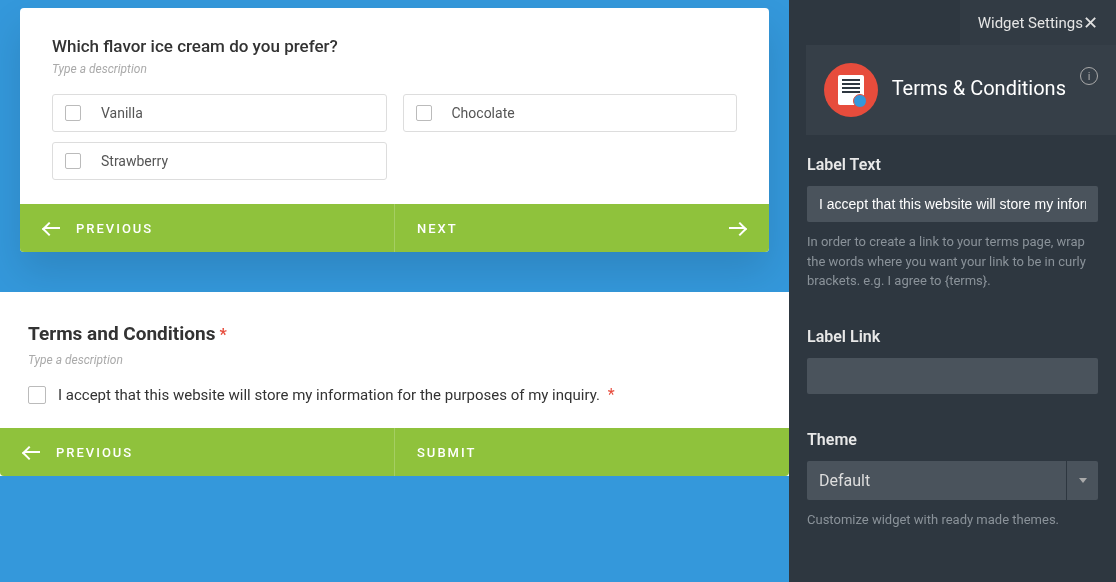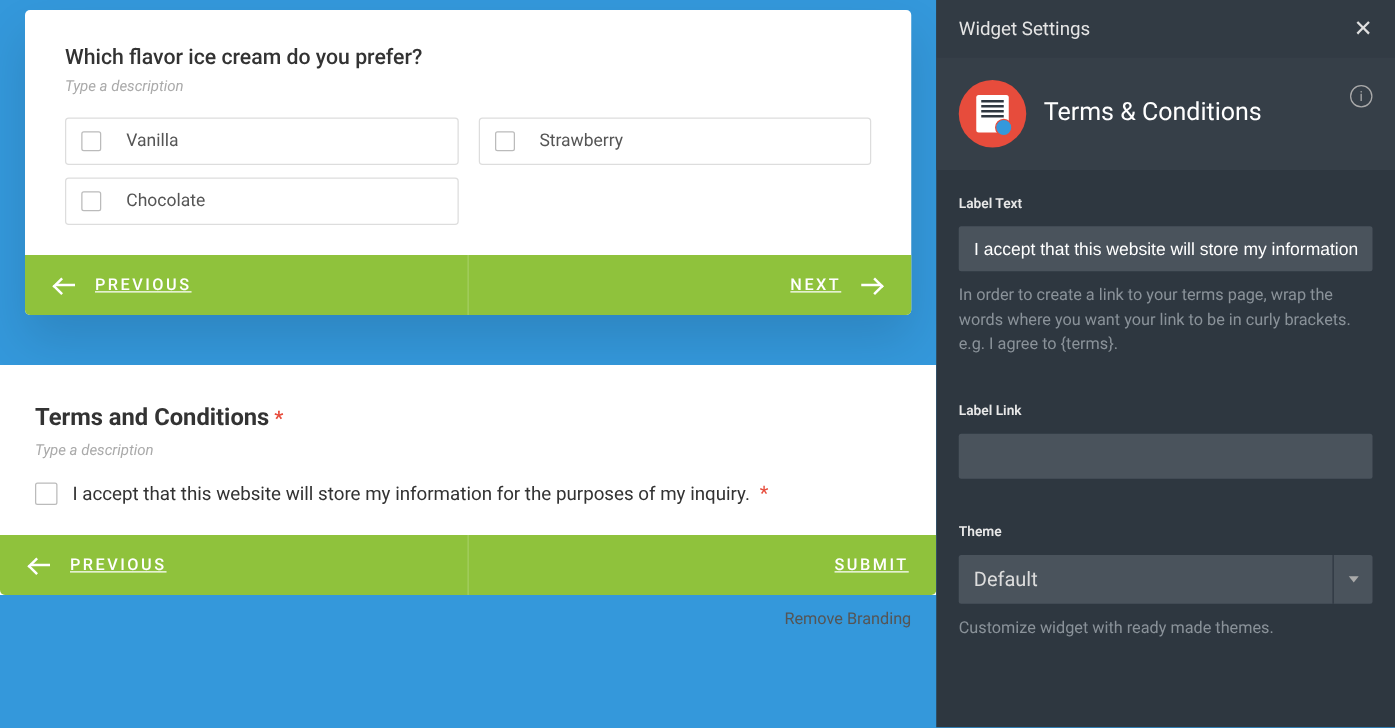--- a/index.html
+++ b/index.html
@@ -81,24 +81,23 @@
     .nav-btn {
       flex: 1;
       display: flex;
       align-items: center;
       color: #fff;
       font-size: 13px;
       font-weight: 500;
       letter-spacing: 2px;
       padding: 0 22px;
       cursor: pointer;
-      text-decoration: underline;
     }
     .nav-btn.prev { justify-content: flex-start; border-right: 1px solid rgba(255,255,255,0.2); }
-    .nav-btn.next { justify-content: flex-end; }
+    .nav-btn.next { justify-content: space-between; }
     .arrow {
       display: inline-block;
       position: relative;
       width: 20px;
       height: 10px;
     }
     .arrow::before {
       content: '';
       position: absolute;
       top: 4px;
@@ -131,26 +130,27 @@
     }
     .branding {
       text-align: right;
       padding: 12px 20px 0 0;
       color: #555;
       font-size: 13px;
     }
 
     
     .sidebar {
-      width: 367px;
+      width: 327px;
       background: #2e3740;
       color: #fff;
       display: flex;
       flex-direction: column;
       overflow: hidden;
+      align-items: flex-end;
     }
     .sb-header {
       display: flex;
       align-items: center;
       justify-content: space-between;
       padding: 12px 18px;
       background: #323b44;
     }
     .sb-title { font-size: 15px; font-weight: 400; color: #e5e5e5; }
     .close-x { font-size: 18px; color: #e0e0e0; cursor: pointer; }
@@ -233,21 +233,21 @@
       font-weight: 500;
       letter-spacing: 1px;
       color: #d0d0d0;
     }
     .sb-content {
       padding: 20px 18px 8px 18px;
       flex: 1;
       overflow-y: auto;
     }
     .field-label {
-      font-size: 11px;
+      font-size: 16px;
       font-weight: 600;
       color: #e8e8e8;
       margin-bottom: 12px;
     }
     .text-input {
       width: 100%;
       background: #4a535c;
       border: none;
       color: #fff;
       font-size: 14px;
@@ -296,25 +296,25 @@
     <div class="card-body">
       <div class="q-title">Which flavor ice cream do you prefer?</div>
       <div class="desc-placeholder">Type a description</div>
       <div class="options-grid">
         <div class="option-box">
           <span class="checkbox"></span>
           <span>Vanilla</span>
         </div>
         <div class="option-box">
           <span class="checkbox"></span>
-          <span>Strawberry</span>
+          <span>Chocolate</span>
         </div>
         <div class="option-box">
           <span class="checkbox"></span>
-          <span>Chocolate</span>
+          <span>Strawberry</span>
         </div>
       </div>
     </div>
     <div class="nav-bar">
       <div class="nav-btn prev">
         <span class="arrow left"></span>
         <span>PREVIOUS</span>
       </div>
       <div class="nav-btn next">
         <span>NEXT</span>
@@ -340,21 +340,20 @@
       <div class="nav-btn prev">
         <span class="arrow left"></span>
         <span>PREVIOUS</span>
       </div>
       <div class="nav-btn next">
         <span>SUBMIT</span>
       </div>
     </div>
   </div>
 
-  <div class="branding">Remove Branding</div>
 </div>
 
 <div class="sidebar">
   <div class="sb-header">
     <span class="sb-title">Widget Settings</span>
     <span class="close-x">✕</span>
   </div>
 
   <div class="widget-header">
     <div class="icon-circle">

